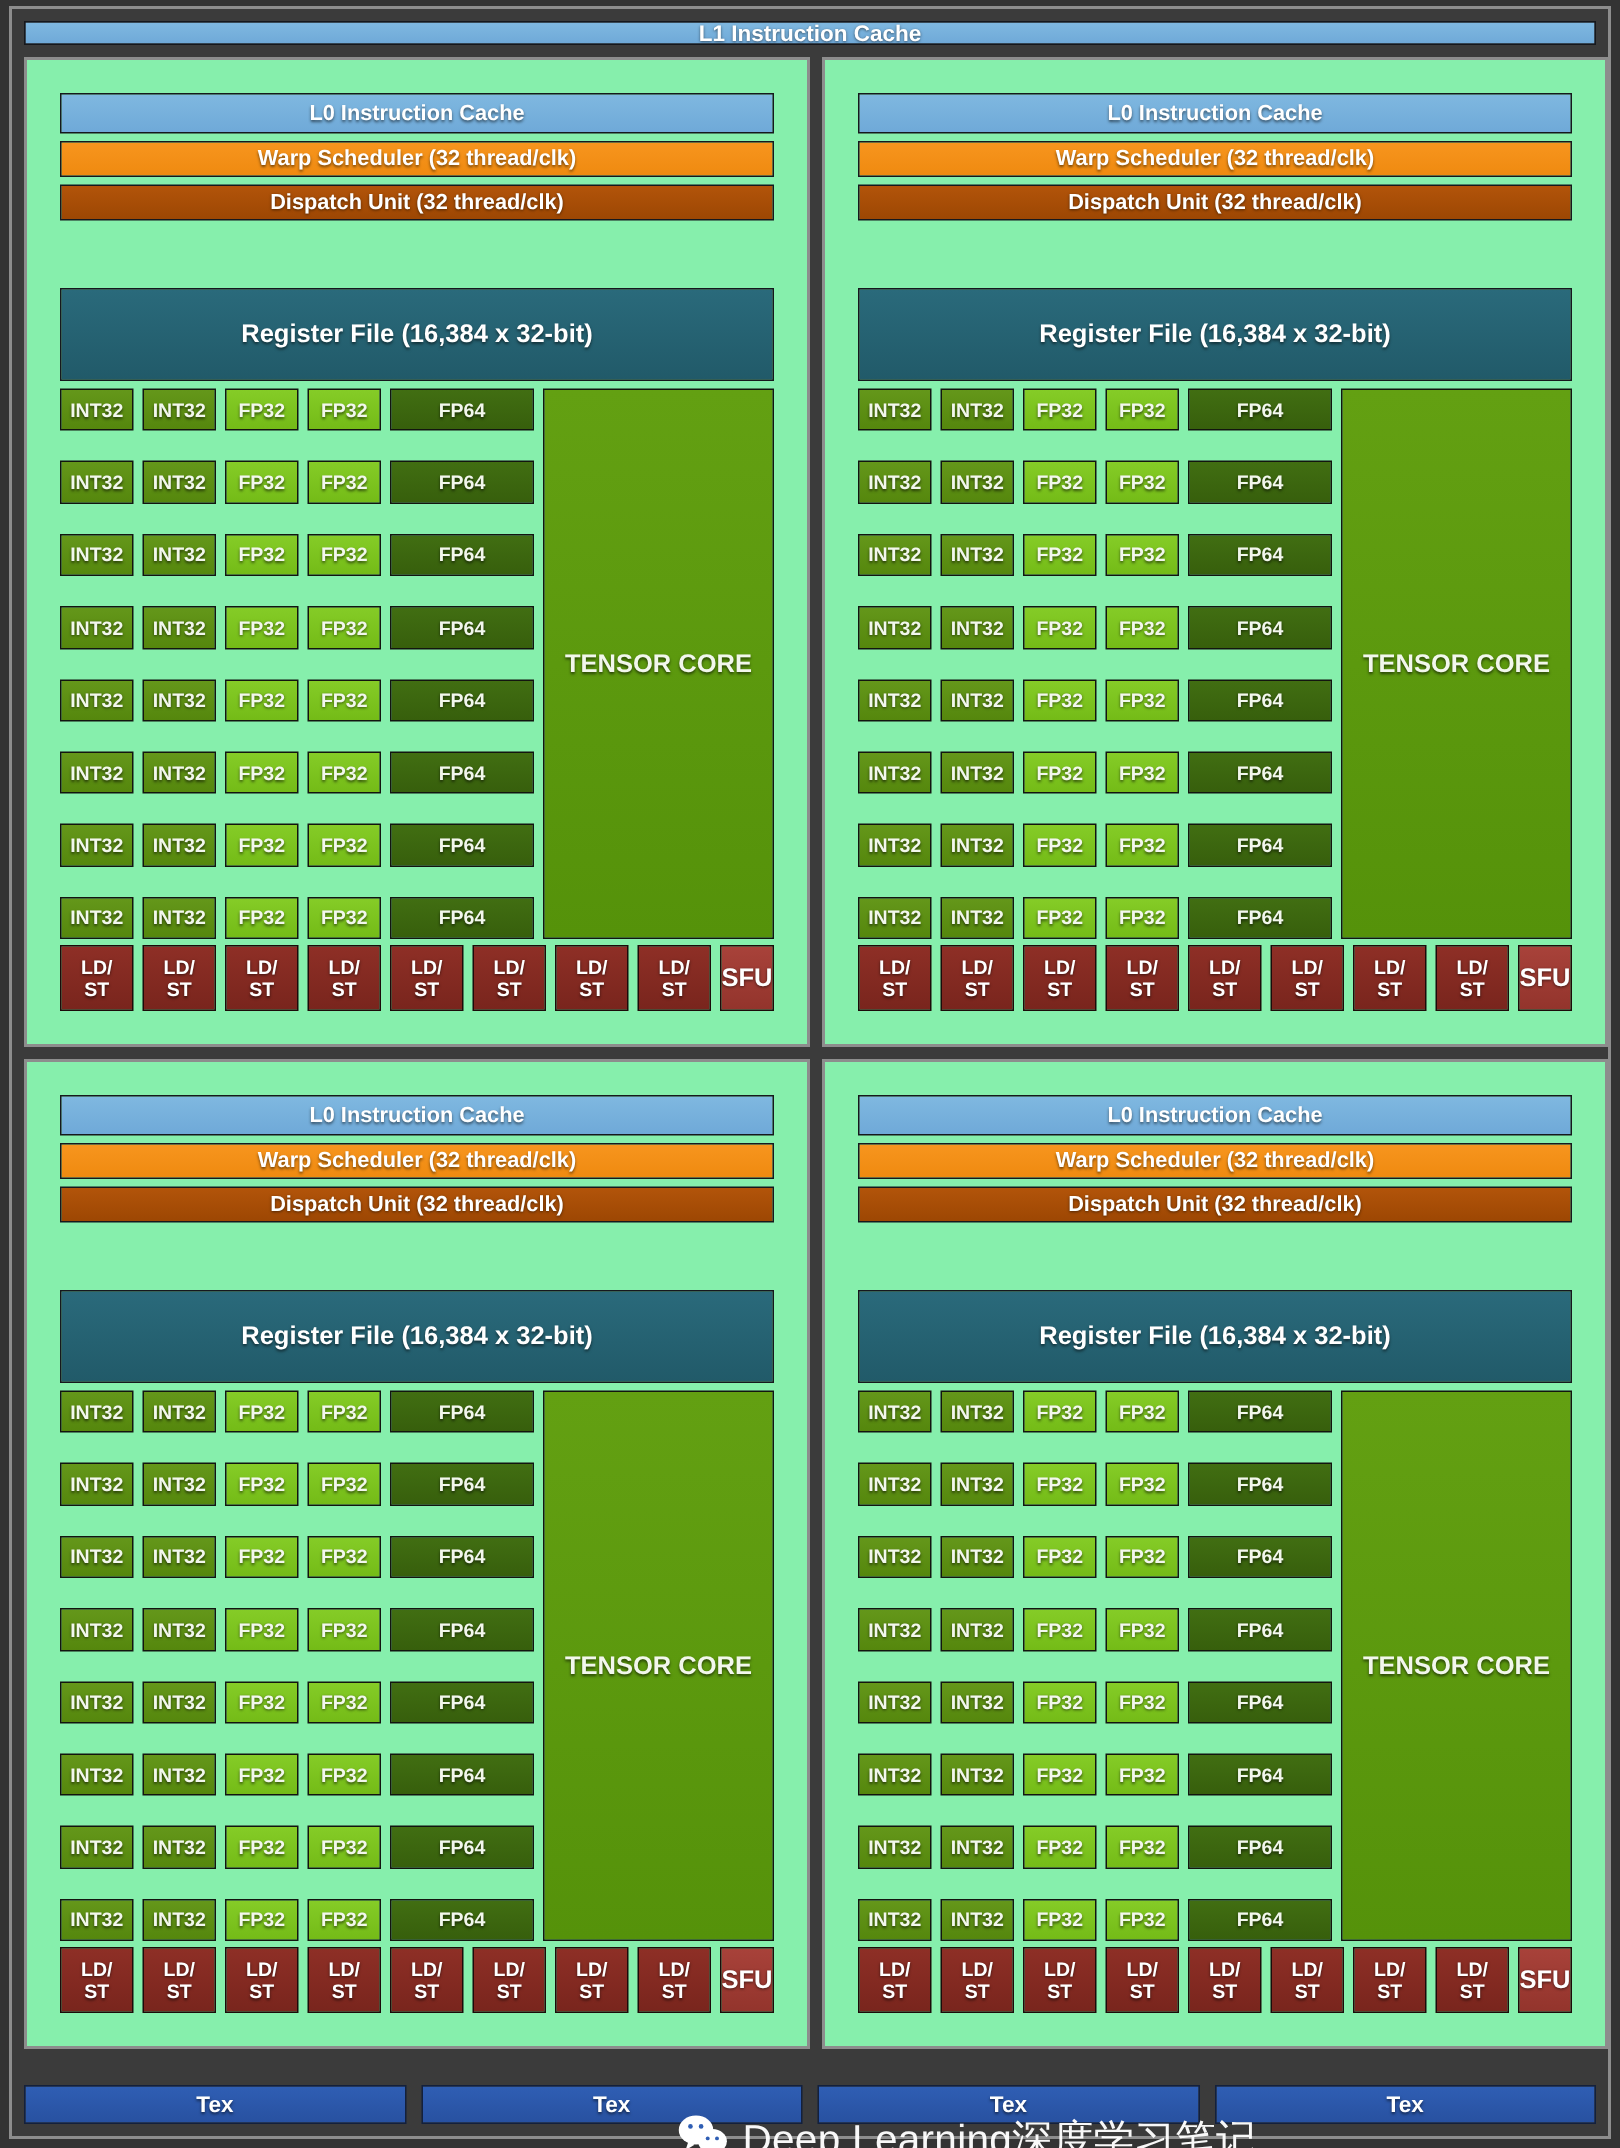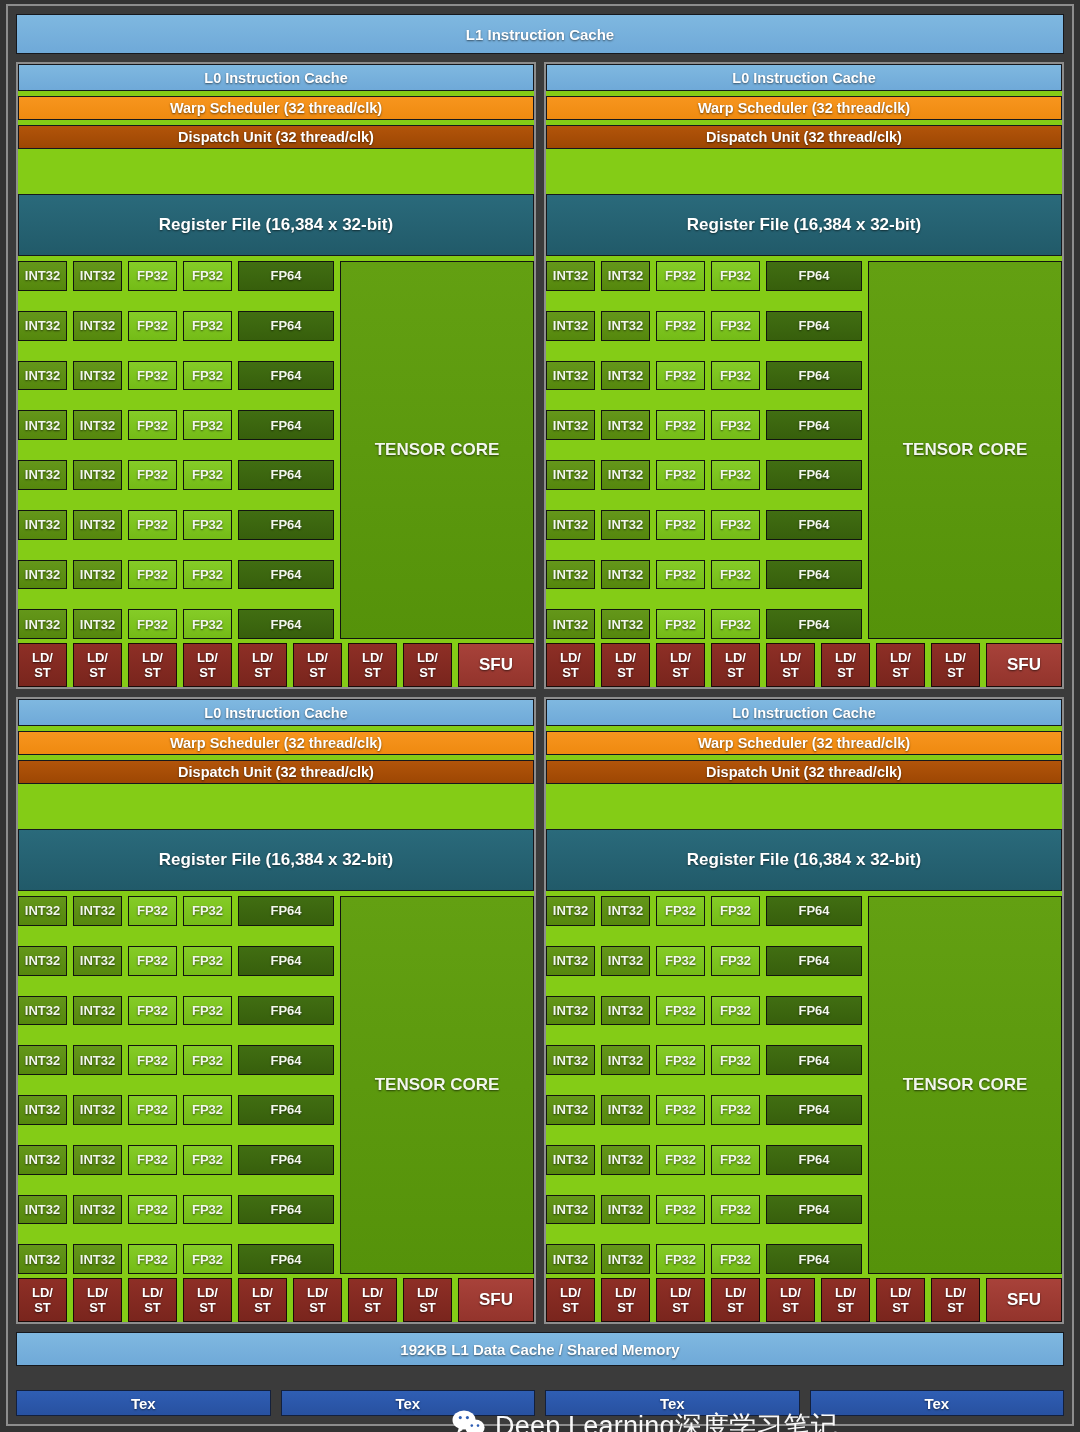--- a/index.html
+++ b/index.html
@@ -49,21 +49,21 @@
     font-weight: bold;
     display: flex;
     align-items: center;
     justify-content: center;
     text-align: center;
     text-shadow: 0 1px 2px rgba(0,0,0,.55);
     overflow: hidden;
   }
 
   .bar-l1i {
-    height: 40px;
+    height: 16px;
     font-size: 15px;
     background: linear-gradient(180deg,#7fb8e0 0%,#6fa9d8 100%);
   }
 
   .bar-l0i {
     height: 27px;
     font-size: 14.5px;
     background: linear-gradient(180deg,#7fb8e0 0%,#6fa9d8 100%);
   }
 
@@ -97,22 +97,22 @@
     flex: 1;
     display: grid;
     grid-template-columns: 1fr 1fr;
     grid-template-rows: 1fr 1fr;
     gap: 8px;
     min-height: 0;
   }
 
   .proc-block {
     border: 2px solid #8d8d8d;
-    background: #84cc16;
-    padding: 0;
+    background: #86efac;
+    padding: 22px;
     display: flex;
     flex-direction: column;
     gap: 5px;
     min-height: 0;
   }
 
   
   .core-area {
     flex: 1;
     display: flex;
@@ -639,21 +639,20 @@
               <div class="ldst">
                 <span>LD/</span>
                 <span>ST</span>
               </div>
               <div class="sfu">SFU</div>
             </div>
           </div>
         </div>
       </div>
 
-    <div class="bar bar-l1d">192KB L1 Data Cache / Shared Memory</div>
 
     <div id="tex-row">
         <div class="tex">Tex</div>
         <div class="tex">Tex</div>
         <div class="tex">Tex</div>
         <div class="tex">Tex</div>
       </div>
 
   </div>
 

